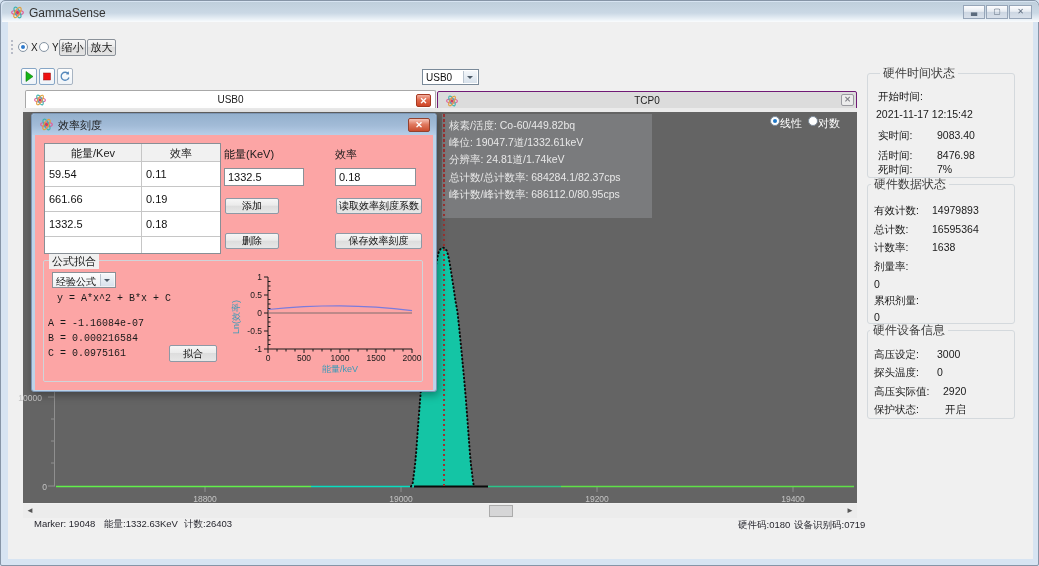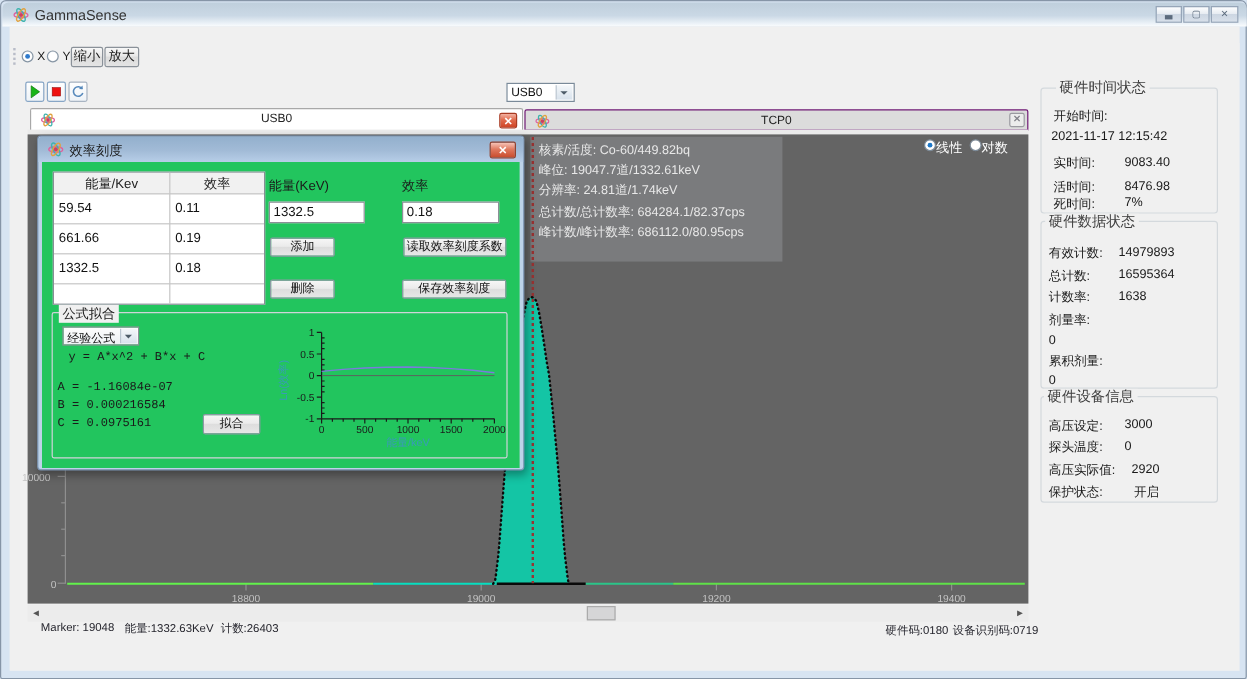--- a/index.html
+++ b/index.html
@@ -53,21 +53,21 @@
 .status{position:absolute;font-size:11px;color:#26262e;white-space:nowrap;}
 .group{position:absolute;border:1px solid #d4d9dd;border-radius:3px;box-sizing:border-box;}
 .group-title{position:absolute;top:-7px;background:#f0f0f0;padding:0 3px;font-size:12px;color:#404040;line-height:13px;font-family:Liberation Serif, serif;}
 .grow-l{position:absolute;font-size:10.5px;color:#1a1a1a;white-space:nowrap;}
 .grow-v{position:absolute;font-size:10.5px;color:#1a1a1a;white-space:nowrap;}
 #dialog{position:absolute;left:30px;top:112px;width:406px;height:279px;background:#bdd3e9;border:1px solid #7d96b4;border-radius:3px;box-shadow:2px 3px 8px rgba(0,0,0,0.35);box-sizing:border-box;}
 #dlg-titlebar{position:absolute;left:0;top:0;width:404px;height:21px;background:linear-gradient(#93b0cd,#a2bbd7 55%,#b7cee8);border-radius:3px 3px 0 0;}
 #dlg-title{position:absolute;left:26px;top:4px;font-size:12px;color:#1b1b1b;}
 #dlg-close{position:absolute;left:376px;top:4px;width:22px;height:14px;background:linear-gradient(#f6c3b7,#e0795f 45%,#c94c2e);border:1px solid #93412e;border-radius:2px;box-sizing:border-box;}
 #dlg-close .x{position:absolute;left:0;right:0;top:1px;text-align:center;color:#fff;font-size:9px;line-height:11px;font-weight:bold;}
-#dlg-body{position:absolute;left:3px;top:21px;width:398px;height:255px;background:#22c55e;}
+#dlg-body{position:absolute;left:3px;top:21px;width:398px;height:255px;background:#fca5a5;}
 #eff-table{position:absolute;left:9px;top:8px;width:177px;height:111px;background:#fff;border:1px solid #888f96;box-sizing:border-box;}
 .th-row{position:absolute;left:0;top:0;width:175px;height:18px;background:#f1f1f1;border-bottom:1px solid #c6c6c6;box-sizing:border-box;}
 .th-cell{position:absolute;top:2px;font-size:11px;color:#222;text-align:center;}
 #col-divider{position:absolute;left:96px;top:0;width:1px;height:109px;background:#c6c6c6;}
 .t-row{position:absolute;left:0;width:175px;height:25px;border-bottom:1px solid #c6c6c6;box-sizing:border-box;}
 .t-cell{position:absolute;top:6px;font-size:11px;color:#111;}
 .dlg-label{position:absolute;font-size:11px;color:#1a1a1a;}
 .dlg-input{position:absolute;width:80px;height:18px;background:#fff;border:1px solid #8b9097;box-sizing:border-box;font-size:11px;color:#111;line-height:16px;padding-left:3px;}
 .dlg-btn{position:absolute;background:linear-gradient(#f6f6f6,#ebebeb 45%,#dddddd 50%,#e7e7e7);border:1px solid #8e99a5;border-radius:2px;font-size:11px;color:#111;text-align:center;box-sizing:border-box;}
 #fit-group{position:absolute;left:8px;top:125px;width:380px;height:122px;border:1px solid #cfd4d9;border-radius:2px;box-sizing:border-box;}

